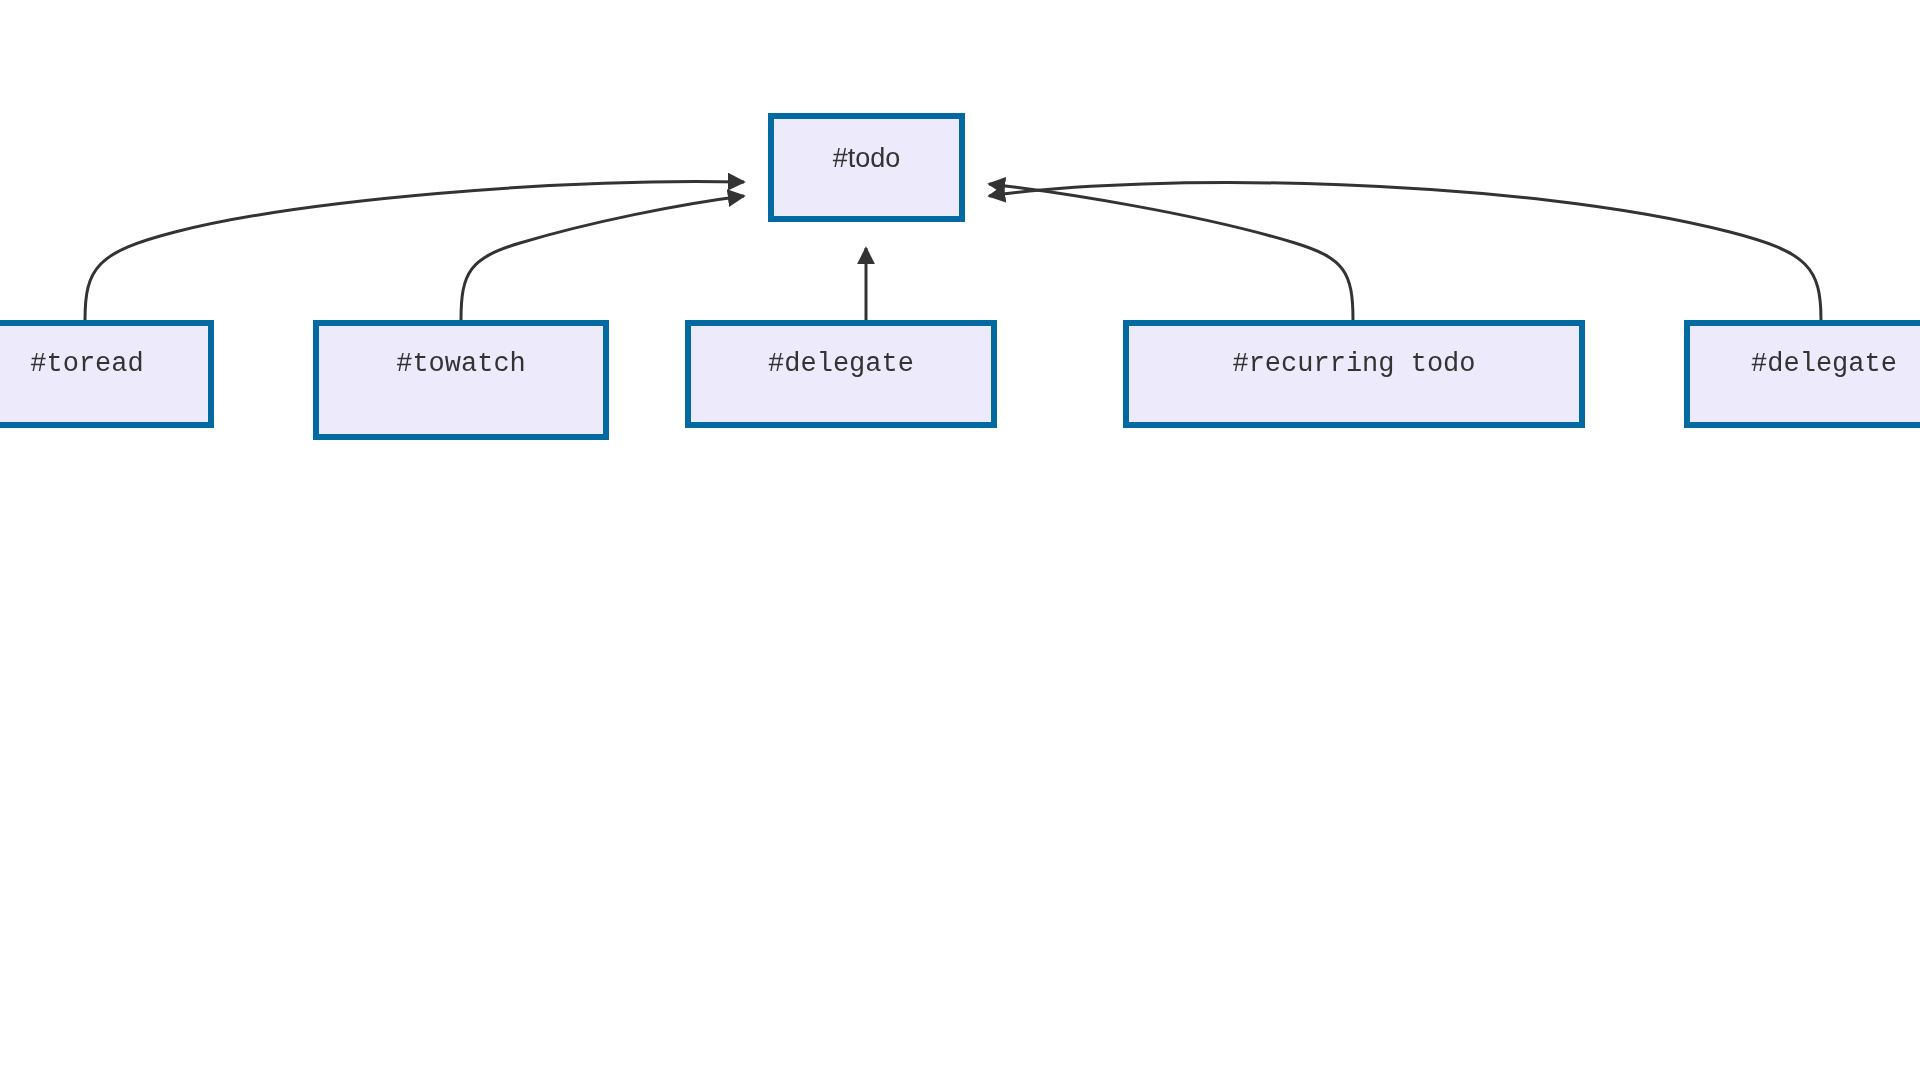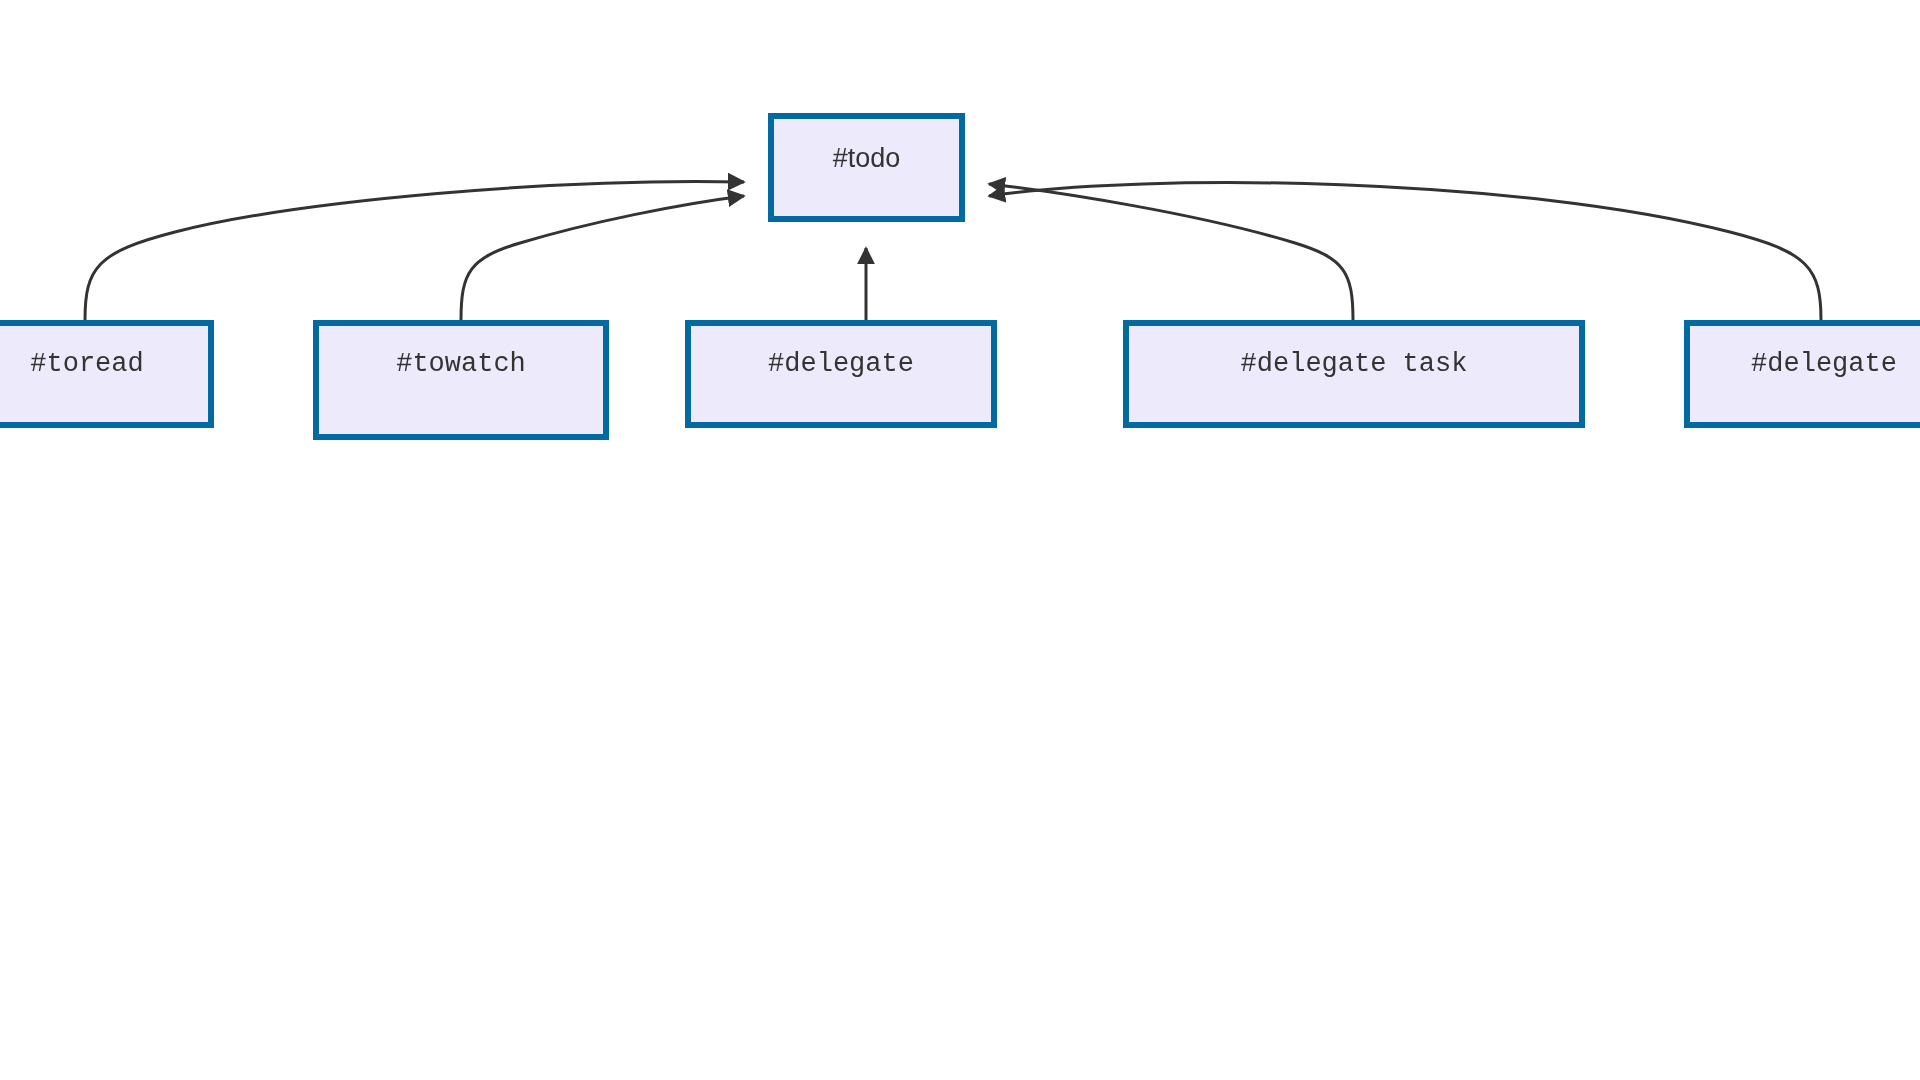--- a/index.html
+++ b/index.html
@@ -82,20 +82,20 @@
 
   <div class="node leaf" style="left:313px; top:320px; width:296px; height:120px;">
     <span class="node-label">#towatch</span>
   </div>
 
   <div class="node leaf" style="left:685px; top:320px; width:312px; height:108px;">
     <span class="node-label">#delegate</span>
   </div>
 
   <div class="node leaf" style="left:1123px; top:320px; width:462px; height:108px;">
-    <span class="node-label">#delegate task</span>
+    <span class="node-label">#recurring todo</span>
   </div>
 
   <div class="node leaf" style="left:1684px; top:320px; width:280px; height:108px;">
     <span class="node-label">#delegate</span>
   </div>
 
 </div>
 
 </body></html>

